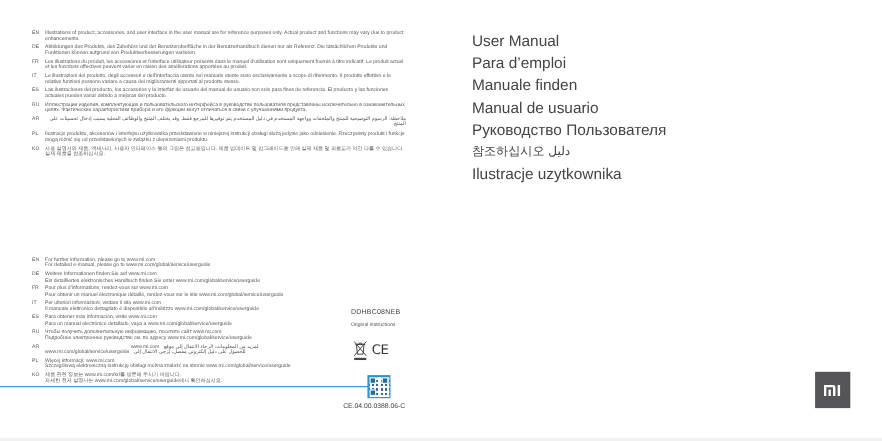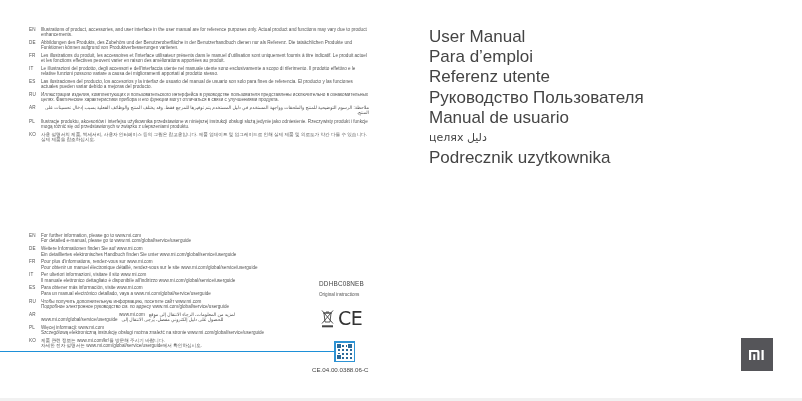--- a/index.html
+++ b/index.html
@@ -23,31 +23,31 @@
     .ar-line { display: flex; justify-content: flex-start; gap: 4px; direction: ltr; }
     .ar-line .ar-ar { direction: rtl; }
 
     .blue-line { position: absolute; left: 0; top: 351px; width: 336px; height: 1px; background: #1e90d8; }
 
     
     .codes { position: absolute; left: 310px; top: 280px; width: 100px; text-align: center; }
     .model { font-size: 6.4px; color: #444; letter-spacing: 0.2px; position: absolute; left: 9px; top: 0; }
     .orig { font-size: 4.6px; color: #555; position: absolute; left: 9px; top: 12px; }
     .weee-icon { position: absolute; left: 11px; top: 29px; width: 13px; height: 19px; }
-    .ce-mark { position: absolute; left: 28px; top: 28px; font-size: 19px; line-height: 20px; color: #333; letter-spacing: -0.5px; font-family: "DejaVu Sans", sans-serif; text-align: center; }
+    .ce-mark { position: absolute; left: 28px; top: 28px; font-size: 12px; line-height: 20px; color: #333; letter-spacing: -0.5px; font-family: "DejaVu Sans", sans-serif; text-align: center; }
     .qr { position: absolute; left: 24px; top: 61px; width: 21px; height: 21px; background: #2d93d4; padding: 1.5px; }
     .qr-inner { width: 100%; height: 100%; background:
       repeating-linear-gradient(90deg, #fff 0 2px, transparent 2px 4px),
       repeating-linear-gradient(0deg, #fff 0 2px, #2b6a99 2px 4px); }
     .qr .finder { position: absolute; width: 6px; height: 6px; border: 1.2px solid #fff; background: #2b6a99; }
     .cecode { position: absolute; left: 2px; top: 86px; font-size: 6.2px; color: #444; white-space: nowrap; }
 
     
     .titles { position: absolute; left: 429px; top: 27px; }
-    .title { font-size: 17px; line-height: 20.2px; color: #444; white-space: nowrap; font-family: "Liberation Sans", sans-serif; }
+    .title { font-size: 14px; line-height: 20.2px; color: #444; white-space: nowrap; font-family: "Liberation Sans", sans-serif; }
     .title.ar { direction: rtl; text-align: left; font-family: "DejaVu Sans", sans-serif; font-size: 11px; }
 
     
     .mi-logo { position: absolute; left: 741px; top: 338px; width: 32px; height: 33px; background: #555559; display: flex; align-items: center; justify-content: center; }
     .mi-logo svg { width: 17px; height: 10px; }
   </style>
 </head>
 <body>
 
 <div class="page">
@@ -182,25 +182,25 @@
       <div class="finder" style="left:2px;top:2px;"></div>
       <div class="finder" style="right:2px;top:2px;"></div>
       <div class="finder" style="left:2px;bottom:2px;"></div>
     </div>
     <div class="cecode">CE.04.00.0388.06-C</div>
   </div>
 
   <div class="titles">
     <div class="title">User Manual</div>
     <div class="title">Para d’emploi</div>
-    <div class="title">Referenz utente</div>
+    <div class="title">Manuale finden</div>
+    <div class="title">Manual de usuario</div>
     <div class="title">Руководство Пользователя</div>
-    <div class="title">Manual de usuario</div>
-    <div class="title ar">دليل целях</div>
-    <div class="title">Podrecznik uzytkownika</div>
+    <div class="title ar">دليل 참조하십시오</div>
+    <div class="title">Ilustracje uzytkownika</div>
   </div>
 
   <div class="mi-logo">
     <svg viewBox="0 0 17 10">
       <path d="M0 0 H8.5 Q10.5 0 10.5 2 V10 H8.3 V2.6 Q8.3 2.1 7.8 2.1 H2.2 V10 H0 Z" fill="#fff"></path>
       <rect x="4.2" y="4.2" width="2.1" height="5.8" fill="#fff"></rect>
       <rect x="12.5" y="0" width="2.2" height="10" fill="#fff"></rect>
     </svg>
   </div>
 

